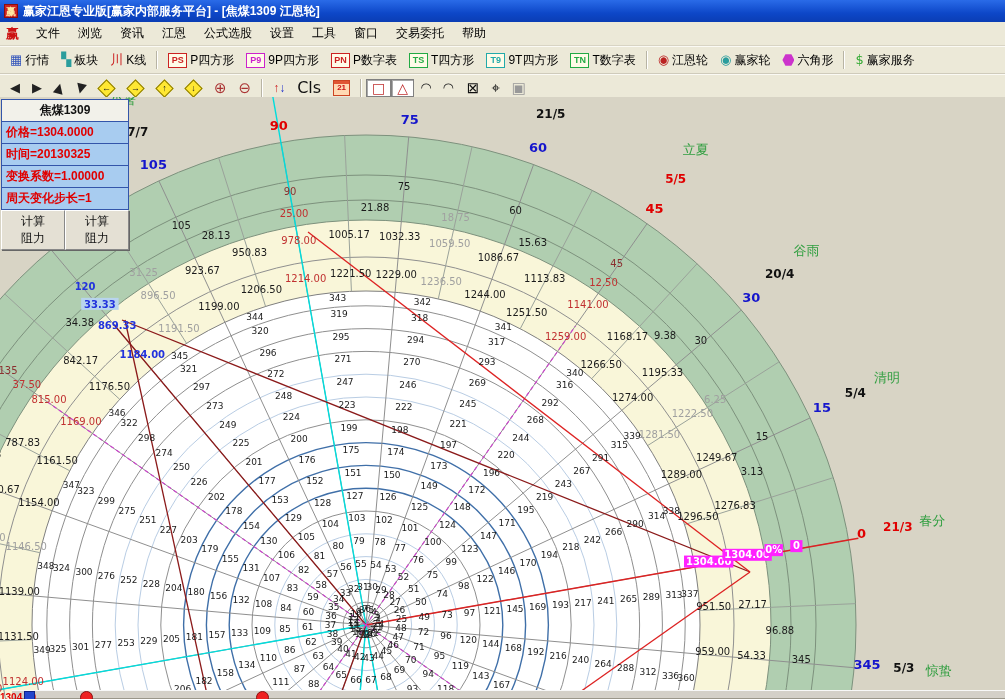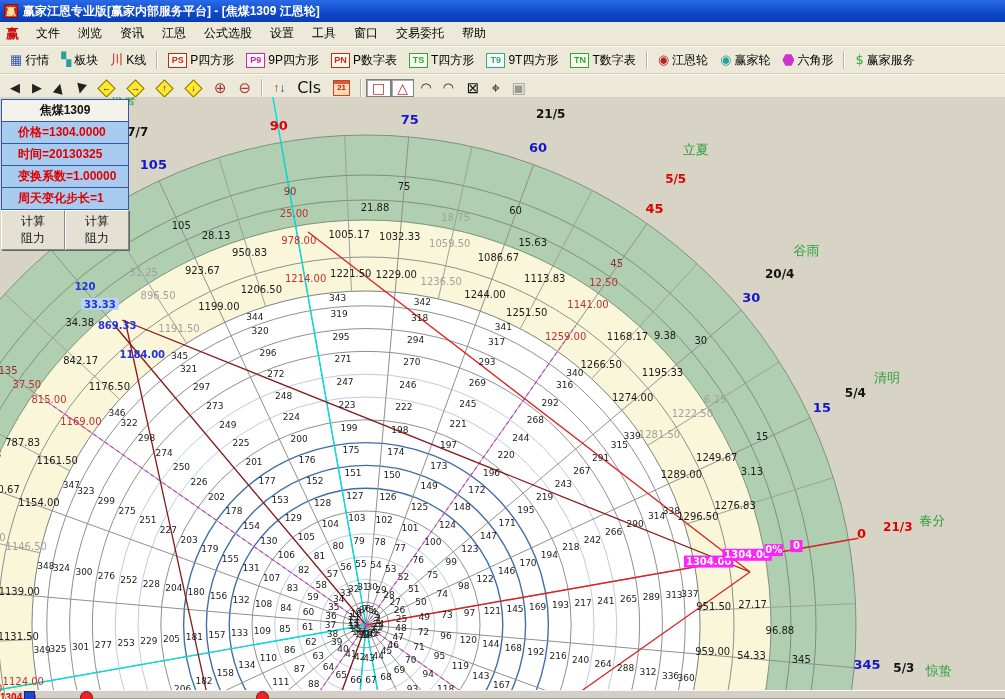--- a/index.html
+++ b/index.html
@@ -35,21 +35,21 @@
             box-shadow:inset 0 3px 0 #e05533;}
   
   .chart-area{position:absolute;left:0;top:97px;width:1005px;height:602px;overflow:hidden;background:#d8d4c5;}
   svg{display:block;}
   svg text{font-family:"DejaVu Sans","Liberation Sans",sans-serif;}
   
   .info-panel{position:absolute;left:1px;top:2px;width:128px;font-size:12px;}
   .info-title{background:#f2f1ea;border:1px solid #3355aa;text-align:center;font-weight:bold;
               color:#111;padding:2px 4px;}
   .info-row{background:#a8ccf0;border:1px solid #3355aa;border-top:none;color:#e00000;font-weight:bold;
-            padding:2px 16px;white-space:nowrap;overflow:hidden;}
+            padding:2px 4px;white-space:nowrap;overflow:hidden;}
   .info-buttons{display:flex;}
   .info-btn{flex:1;background:#e4e0d4;border:1px solid #888;border-top-color:#fff;border-left-color:#fff;
             box-shadow:1px 1px 0 #666;text-align:center;font-size:12px;padding:2px 16px;color:#111;cursor:default;}
   
   .bottom-strip{position:absolute;left:12px;right:0;bottom:0;height:8px;background:#d4d0c8;
                 border-top:1px solid #f8f8f8;box-shadow:inset 0 -1px 0 #9a968a;}
   .dot{position:absolute;width:11px;height:11px;border-radius:50%;background:#ee2222;bottom:-5px;border:1px solid #881111;}
   .mini-blue{position:absolute;width:9px;height:8px;bottom:-2px;left:24px;background:#2244cc;border:1px solid #112288;}
   .partial-price{position:absolute;left:0;bottom:-4px;color:#e00000;font-size:10px;font-weight:bold;}
 </style>

